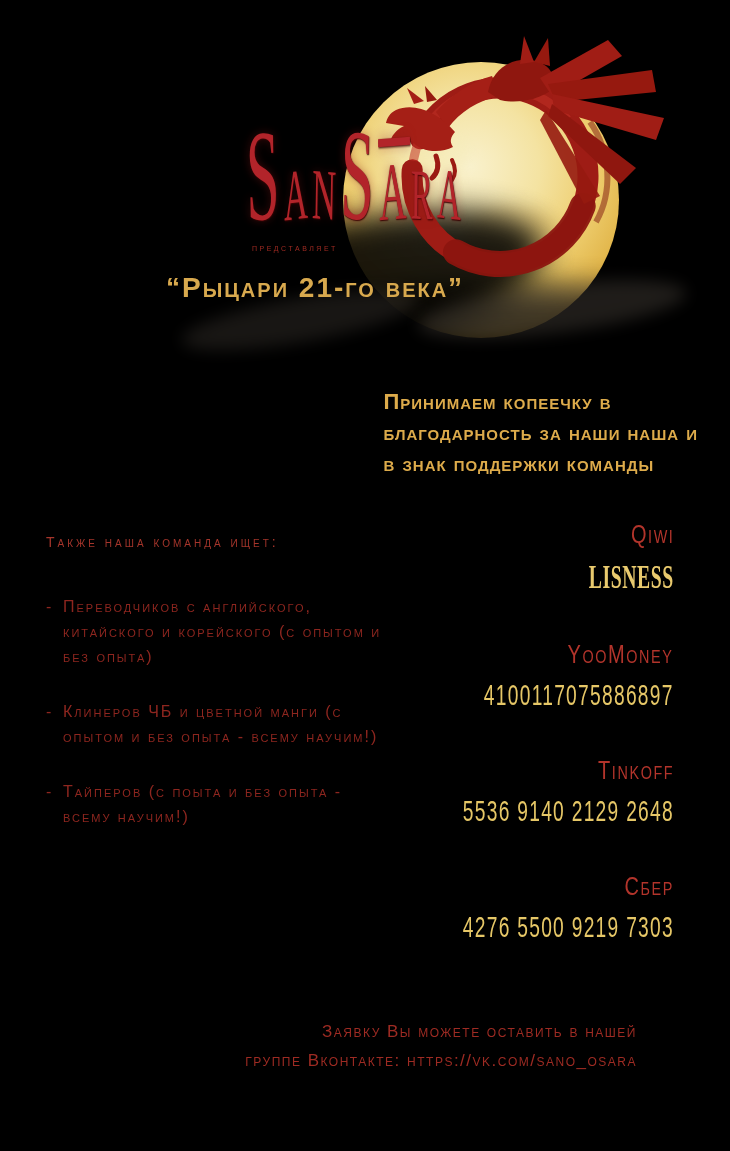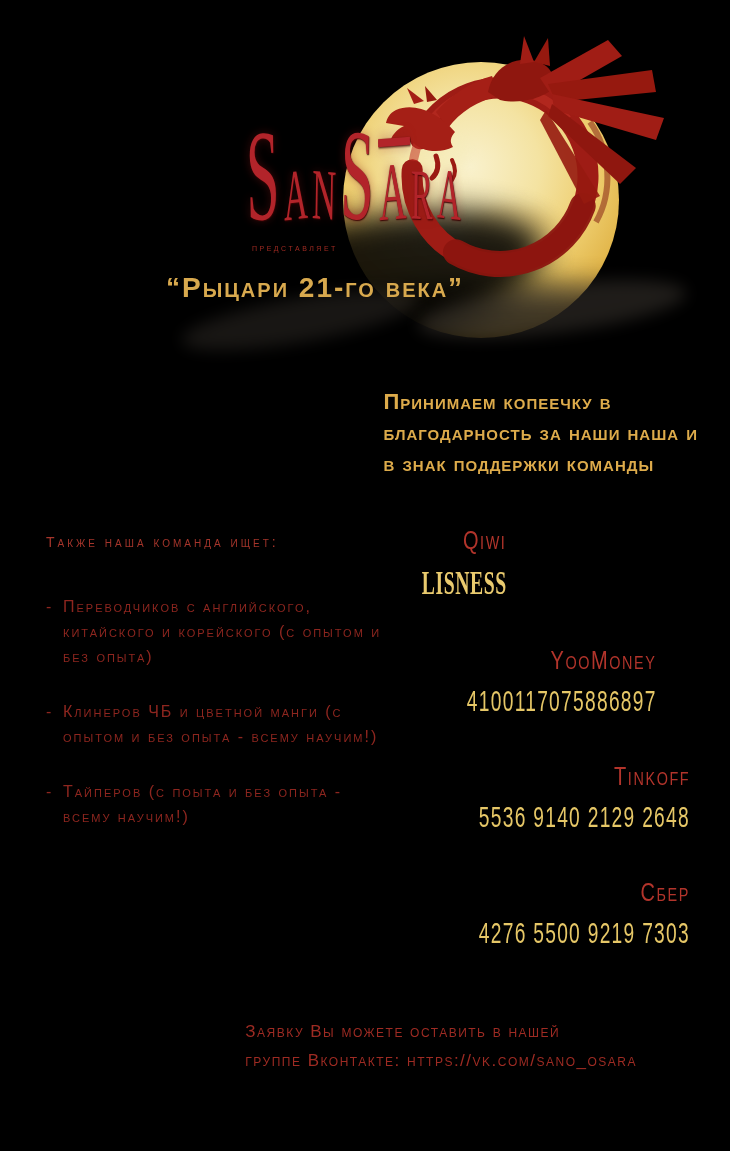--- a/index.html
+++ b/index.html
@@ -35,31 +35,31 @@
             font-variant:small-caps;color:#ddab4b;white-space:nowrap;}
 
   
   .recruit{position:absolute;left:46px;top:534px;font-variant:small-caps;color:#8e261f;}
   .recruit-heading{font-size:14px;letter-spacing:3px;color:#a5352b;margin-bottom:44px;white-space:nowrap;}
   .recruit-item{display:flex;margin-bottom:30px;font-size:16px;line-height:25px;
                 letter-spacing:2px;white-space:nowrap;}
   .recruit-item .dash{width:17px;flex:none;}
 
   
-  .payments{position:absolute;right:40px;top:520px;display:flex;flex-direction:column;align-items:flex-start;margin-top:6px;}
+  .payments{position:absolute;right:56px;top:520px;display:flex;flex-direction:column;align-items:flex-end;}
   .payment-entry{display:flex;flex-direction:column;align-items:flex-end;margin-bottom:44px;}
   .pay-label{font-variant:small-caps;font-size:25px;letter-spacing:2px;color:#b2342b;
              margin-bottom:9px;white-space:nowrap;transform:scaleX(.8);transform-origin:100% 50%;}
   .pay-value{white-space:nowrap;color:#e6c767;}
   .pay-number{font-size:30px;letter-spacing:2px;transform:scaleX(.64);transform-origin:100% 50%;}
   .pay-name{font-family:"Liberation Serif",serif;font-weight:bold;font-size:34px;
             letter-spacing:1px;color:#e9ca6e;transform:scaleX(.58);transform-origin:100% 50%;}
 
   
-  .footer{position:absolute;right:93px;top:1017px;font-variant:small-caps;
+  .footer{position:absolute;right:93px;top:1017px;text-align:right;font-variant:small-caps;
           font-size:17px;line-height:29px;letter-spacing:1.5px;color:#9e2b23;white-space:nowrap;}
 </style>
 </head>
 <body>
 
 <div class="page">
 
   <div class="hero">
     <svg width="730" height="370" viewBox="0 0 730 370">
       <defs>

